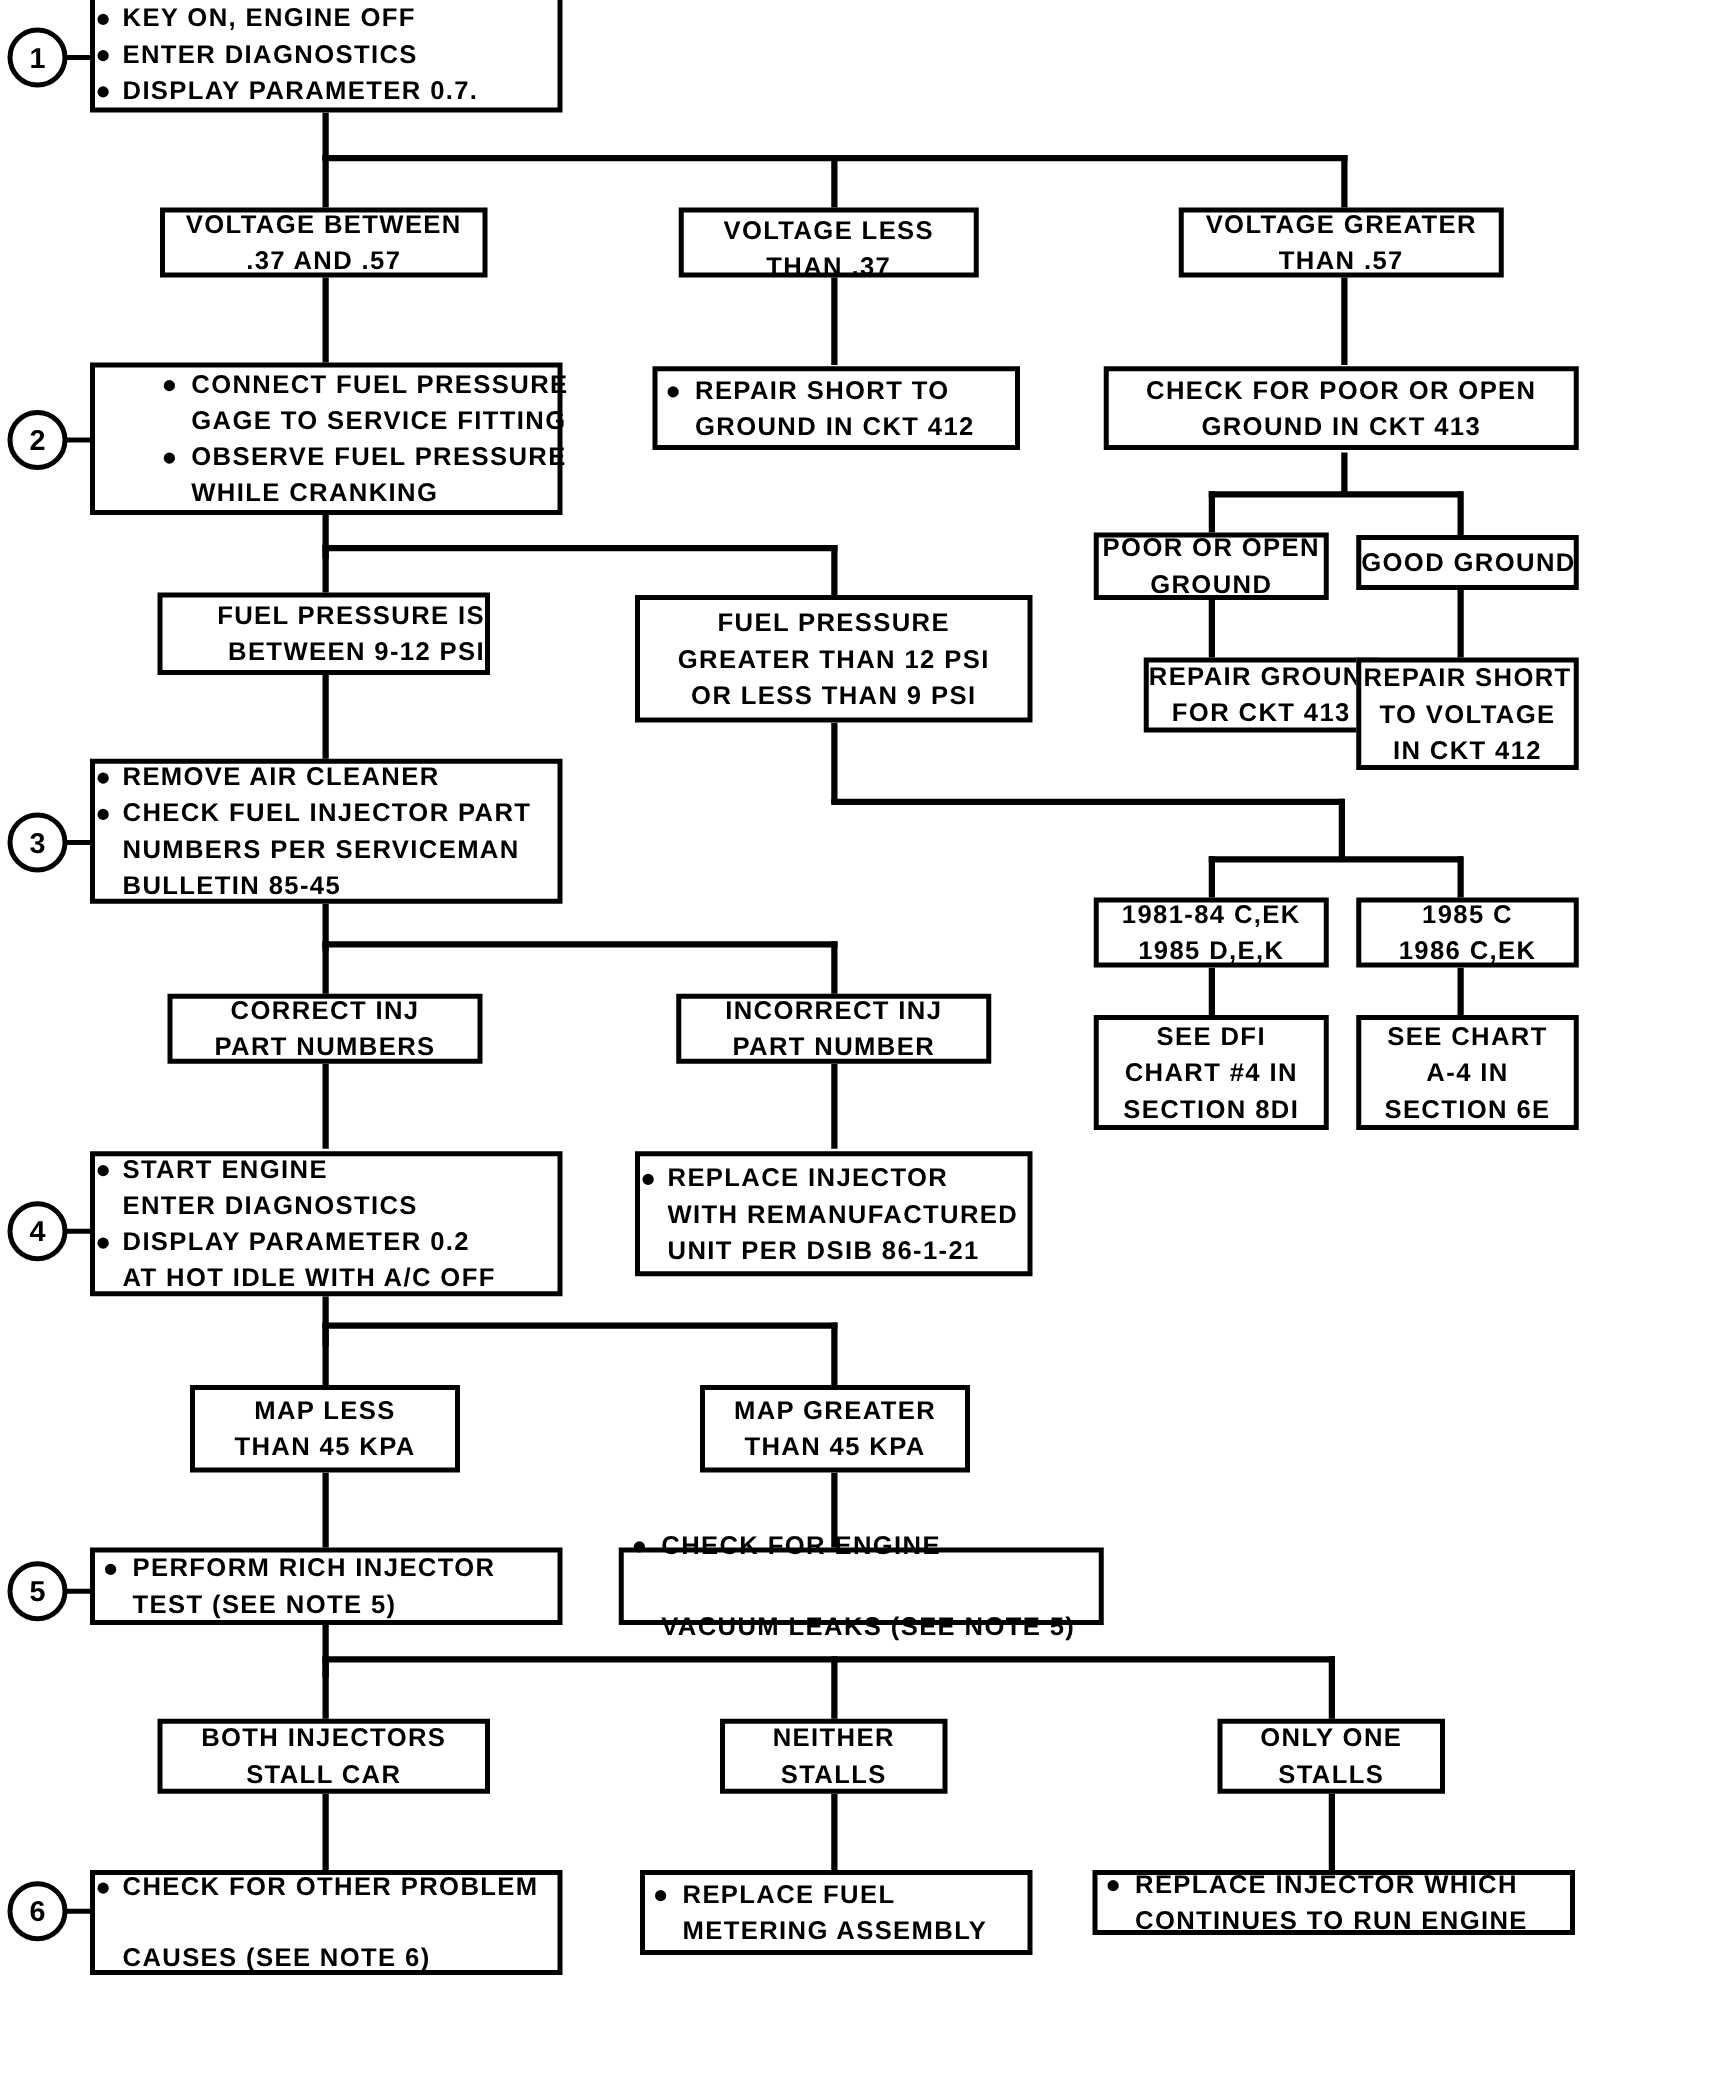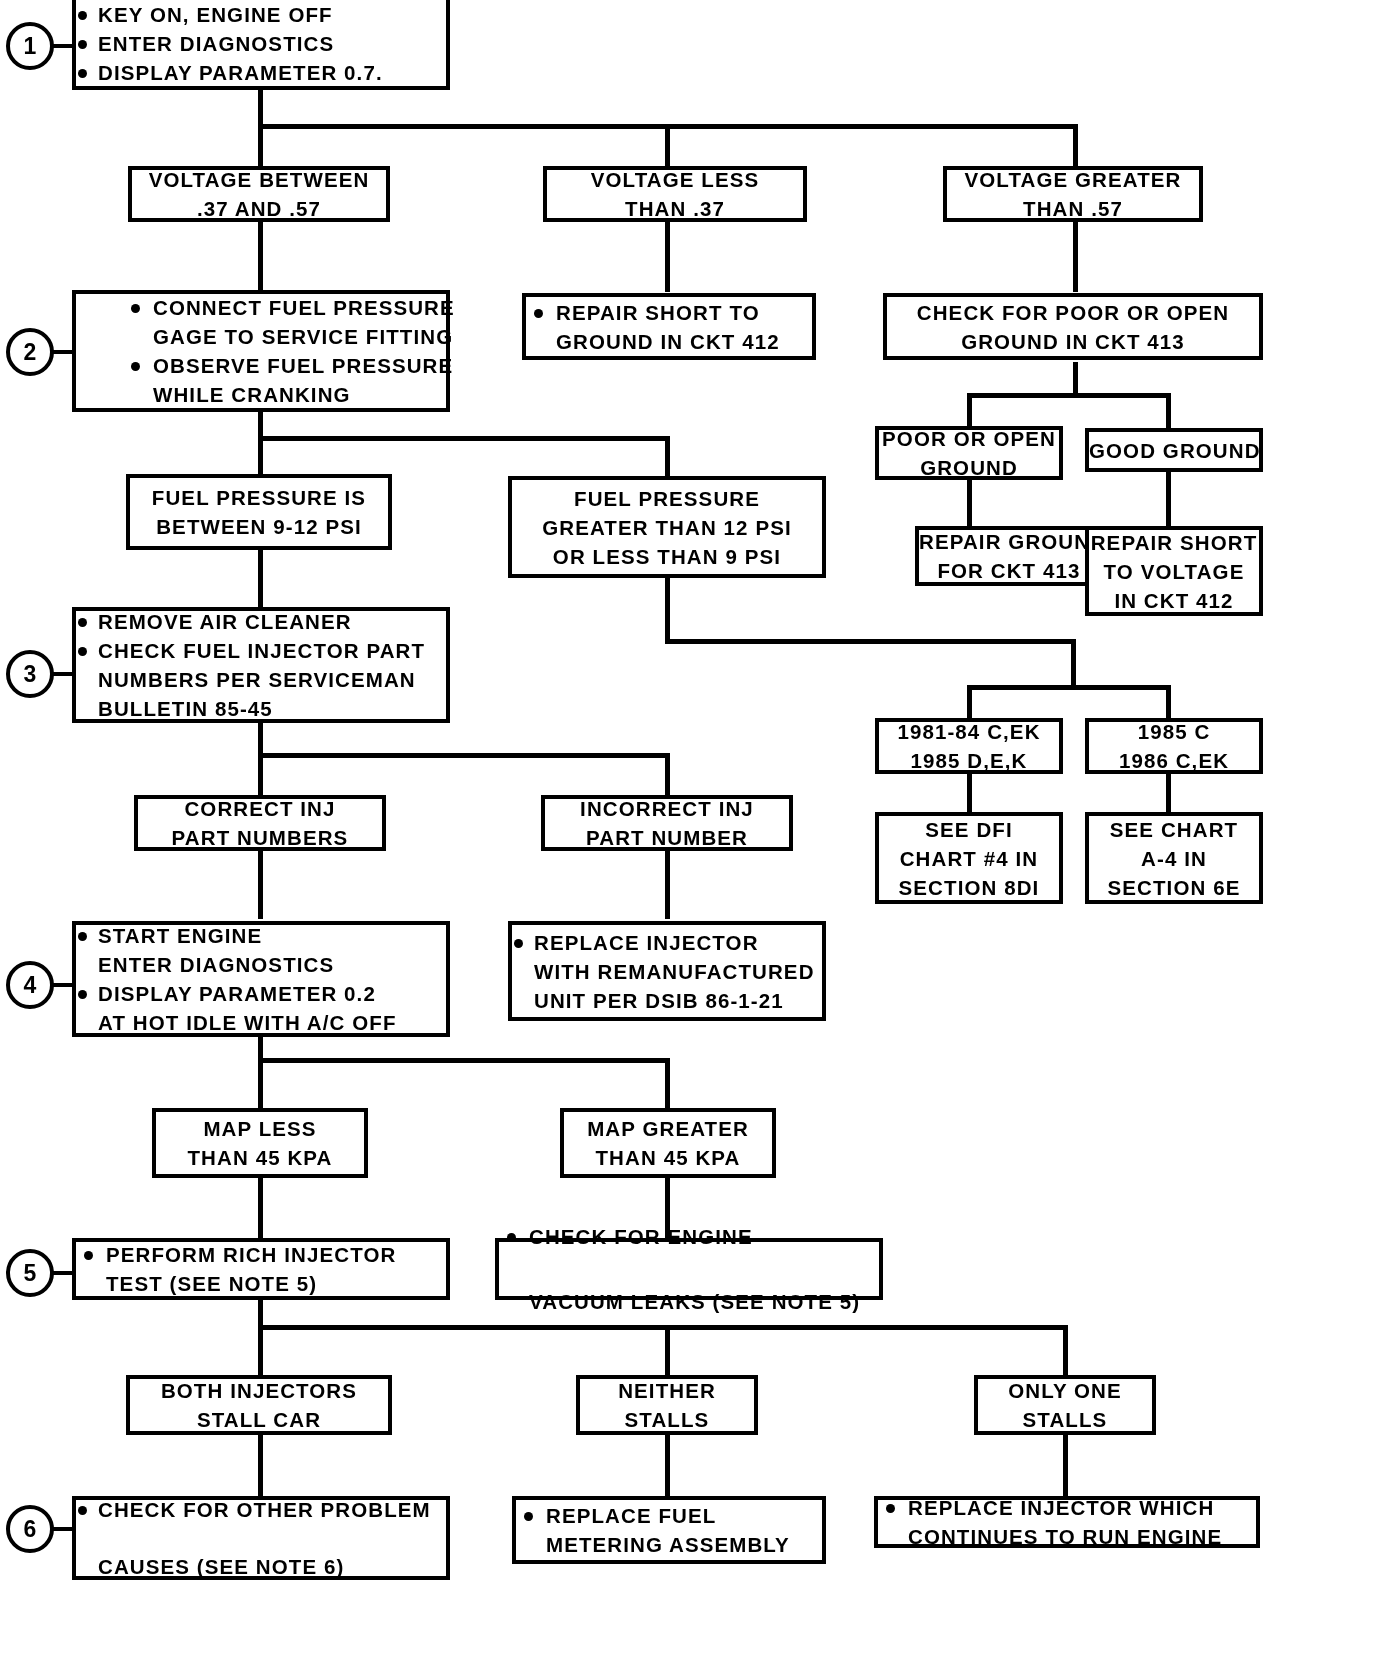--- a/index.html
+++ b/index.html
@@ -173,21 +173,21 @@
   <div class="box left" style="left:72px; top:-4px; width:378px; height:94px;">
     <span class="ln bullet-line pad-l">KEY ON, ENGINE OFF</span>
     <span class="ln bullet-line pad-l">ENTER DIAGNOSTICS</span>
     <span class="ln bullet-line pad-l">DISPLAY PARAMETER 0.7.</span>
   </div>
 
   <div class="box center" style="left:128px; top:166px; width:262px; height:56px;">
     <span class="ln">VOLTAGE BETWEEN</span>
     <span class="ln">.37 AND .57</span>
   </div>
-  <div class="box center" style="left:543px; top:166px; width:264px; height:56px;">
+  <div class="box center" style="left:543px; top:166px; width:240px; height:56px;justify-content:space-between;">
     <span class="ln">VOLTAGE LESS</span>
     <span class="ln">THAN .37</span>
   </div>
   <div class="box center" style="left:943px; top:166px; width:260px; height:56px;">
     <span class="ln">VOLTAGE GREATER</span>
     <span class="ln">THAN .57</span>
   </div>
 
   <div class="box left" style="left:72px; top:290px; width:378px; height:122px;padding-left:47px;">
     <span class="ln bullet-line bullet-wide pad-l">CONNECT FUEL PRESSURE</span>
@@ -217,21 +217,21 @@
   <div class="box center" style="left:875px; top:526px; width:188px; height:60px;margin-left:40px;">
     <span class="ln">REPAIR GROUND</span>
     <span class="ln">FOR CKT 413</span>
   </div>
   <div class="box center" style="left:1085px; top:526px; width:178px; height:90px;">
     <span class="ln">REPAIR SHORT</span>
     <span class="ln">TO VOLTAGE</span>
     <span class="ln">IN CKT 412</span>
   </div>
 
-  <div class="box center" style="left:126px; top:474px; width:266px; height:76px;">
+  <div class="box center" style="left:126px; top:474px; width:266px; height:66px;align-items:flex-end;">
     <span class="ln">FUEL PRESSURE IS</span>
     <span class="ln">BETWEEN 9-12 PSI</span>
   </div>
   <div class="box center" style="left:508px; top:476px; width:318px; height:102px;">
     <span class="ln">FUEL PRESSURE</span>
     <span class="ln">GREATER THAN 12 PSI</span>
     <span class="ln">OR LESS THAN 9 PSI</span>
   </div>
 
   <div class="box left" style="left:72px; top:607px; width:378px; height:116px;">

